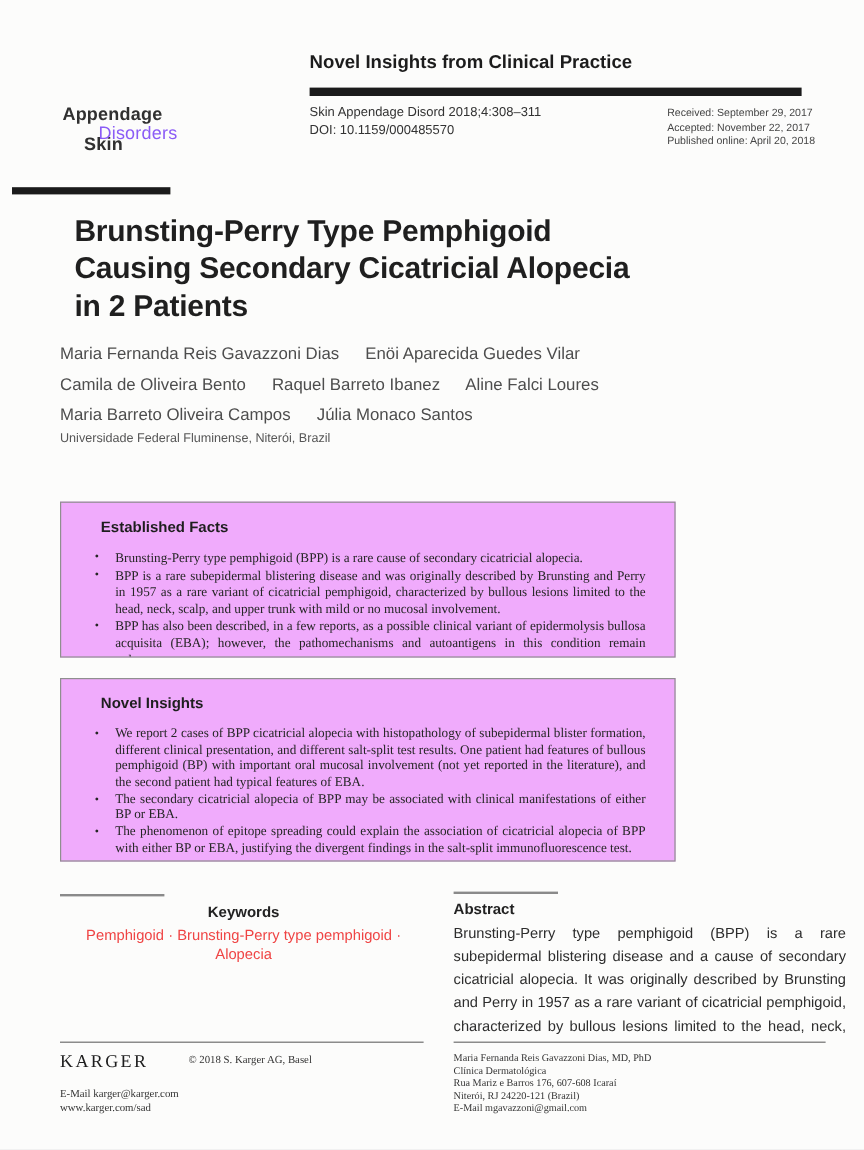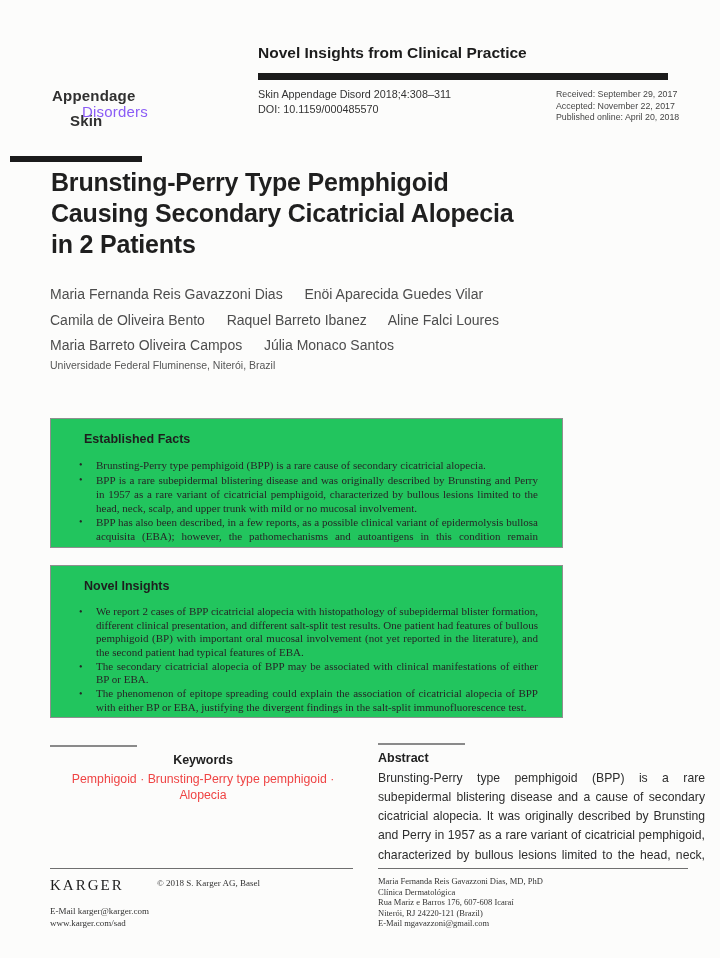--- a/index.html
+++ b/index.html
@@ -15,29 +15,29 @@
   .logo-disorders { left:82px; top:103px; color:#8b5cf6; font-weight:400; }
 
   .section-header { position:absolute; left:258px; top:44px; font-size:15.5px; font-weight:700; color:#1c1c1c; }
   .header-bar { position:absolute; left:258px; top:73px; width:410px; height:6.5px; background:#1b1b1b; }
 
   .citation-block { position:absolute; left:258px; top:87px; font-size:10.8px; line-height:15px; color:#333; }
   .dates-block { position:absolute; left:556px; top:89px; font-size:8.8px; line-height:11.5px; color:#454545; }
 
   .title-bar { position:absolute; left:10px; top:156px; width:132px; height:5.5px; background:#1b1b1b; }
 
-  .article-title { position:absolute; left:50px; top:166px; margin:1px; font-size:25px; line-height:31px; font-weight:700; color:#1f1f1f; letter-spacing:-0.2px; }
+  .article-title { position:absolute; left:50px; top:166px; margin:12px; font-size:25px; line-height:31px; font-weight:700; color:#1f1f1f; letter-spacing:-0.2px; }
 
   .authors { position:absolute; left:50px; top:282px; font-size:14px; line-height:25.5px; color:#4d4d4d; }
   .affiliation { position:absolute; left:50px; top:359px; font-size:10.5px; color:#565656; }
 
   
   .fact-box {
     position:absolute; left:50px; width:513px; box-sizing:border-box;
-    border:1.5px solid #8f8f8f; background:#22c55e; overflow:hidden;
+    border:1.5px solid #8f8f8f; background:#f0abfc; overflow:hidden;
     padding:13px 12px 0 33px;
   }
   .box-established { top:418px; height:130px; }
   .box-novel { top:565px; height:153px; }
   .fact-box h3 { margin:0 0 9px 0; font-size:12.5px; font-weight:700; color:#1e1e1e; }
   .fact-box ul { margin:12px; padding:0 0 0 0; list-style:none; }
   .fact-box li {
     position:relative; font-family:"Liberation Serif", serif; font-size:11px;
     line-height:14px; color:#262626; text-align:justify; margin:0 0 0.5px 0;
   }

